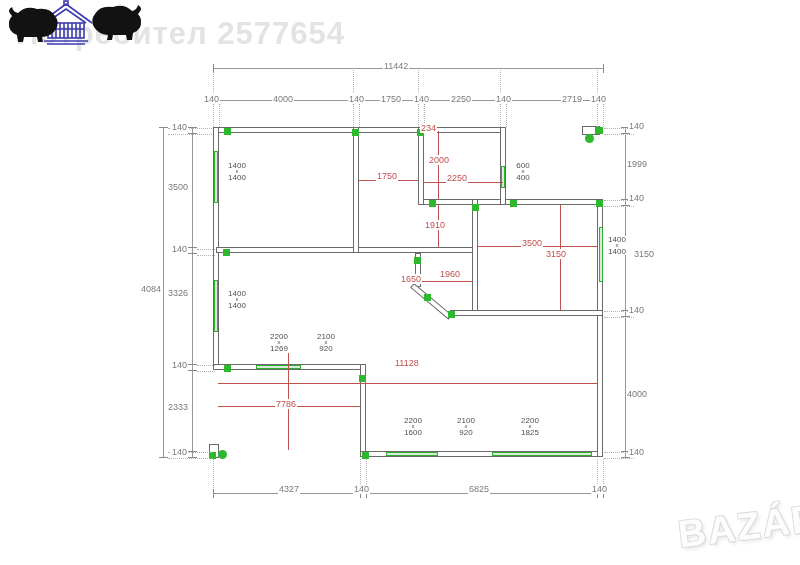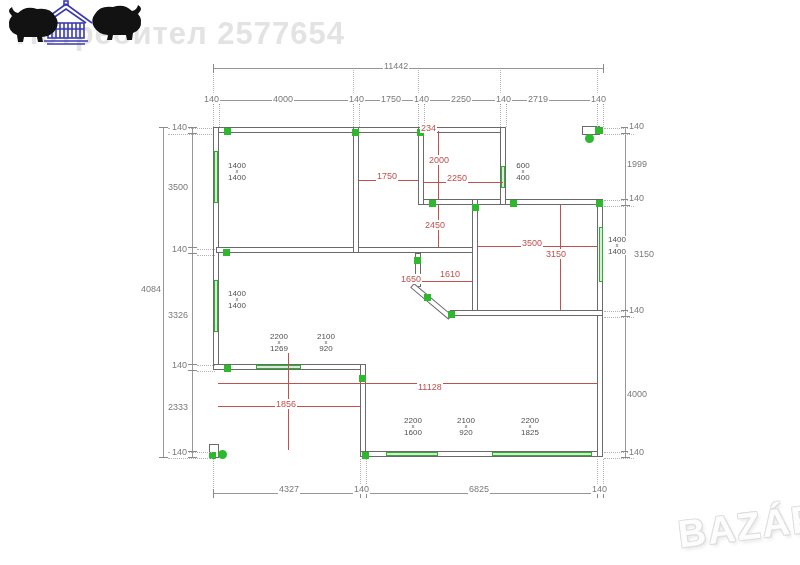--- a/index.html
+++ b/index.html
@@ -203,53 +203,53 @@
       <div class="tk" style="left: 621px; top: 451px; width: 9px; height: 1px;"></div>
       <div class="tk" style="left: 621px; top: 457px; width: 9px; height: 1px;"></div>
       <div class="lab" style="left: 383px; top: 61px;">11442</div>
       <div class="lab" style="left: 203px; top: 94px;">140</div>
       <div class="lab" style="left: 272px; top: 94px;">4000</div>
       <div class="lab" style="left: 348px; top: 94px;">140</div>
       <div class="lab" style="left: 380px; top: 94px;">1750</div>
       <div class="lab" style="left: 413px; top: 94px;">140</div>
       <div class="lab" style="left: 450px; top: 94px;">2250</div>
       <div class="lab" style="left: 495px; top: 94px;">140</div>
-      <div class="lab" style="left: 527px; top: 94px;">2719</div>
+      <div class="lab" style="left: 561px; top: 94px;">2719</div>
       <div class="lab" style="left: 590px; top: 94px;">140</div>
       <div class="lab" style="left: 140px; top: 284px;">4084</div>
       <div class="lab" style="left: 171px; top: 122px;">140</div>
       <div class="lab" style="left: 167px; top: 182px;">3500</div>
       <div class="lab" style="left: 171px; top: 244px;">140</div>
-      <div class="lab" style="left: 167px; top: 310px;">3326</div>
+      <div class="lab" style="left: 167px; top: 288px;">3326</div>
       <div class="lab" style="left: 171px; top: 360px;">140</div>
       <div class="lab" style="left: 167px; top: 402px;">2333</div>
       <div class="lab" style="left: 171px; top: 447px;">140</div>
       <div class="lab" style="left: 628px; top: 121px;">140</div>
       <div class="lab" style="left: 626px; top: 159px;">1999</div>
       <div class="lab" style="left: 628px; top: 193px;">140</div>
       <div class="lab" style="left: 633px; top: 249px;">3150</div>
       <div class="lab" style="left: 628px; top: 305px;">140</div>
       <div class="lab" style="left: 626px; top: 389px;">4000</div>
       <div class="lab" style="left: 628px; top: 447px;">140</div>
       <div class="lab" style="left: 278px; top: 484px;">4327</div>
       <div class="lab" style="left: 353px; top: 484px;">140</div>
       <div class="lab" style="left: 468px; top: 484px;">6825</div>
       <div class="lab" style="left: 591px; top: 484px;">140</div>
       <div class="lab r" style="left: 420px; top: 123px;">234</div>
       <div class="lab r" style="left: 428px; top: 155px;">2000</div>
       <div class="lab r" style="left: 376px; top: 171px;">1750</div>
       <div class="lab r" style="left: 446px; top: 173px;">2250</div>
-      <div class="lab r" style="left: 424px; top: 220px;">2450</div>
+      <div class="lab r" style="left: 424px; top: 220px;">1910</div>
       <div class="lab r" style="left: 400px; top: 274px;">1650</div>
-      <div class="lab r" style="left: 439px; top: 269px;">1610</div>
+      <div class="lab r" style="left: 439px; top: 269px;">1960</div>
       <div class="lab r" style="left: 521px; top: 238px;">3500</div>
       <div class="lab r" style="left: 545px; top: 249px;">3150</div>
       <div class="lab r" style="left: 270px; top: 343px;">1290</div>
-      <div class="lab r" style="left: 394px; top: 382px; margin-left: 23px;">11128</div>
-      <div class="lab r" style="left: 275px; top: 399px;">1856</div>
+      <div class="lab r" style="left: 394px; top: 358px;">11128</div>
+      <div class="lab r" style="left: 275px; top: 399px;">7786</div>
       <div class="ol" style="left: 224px; top: 162px;">
         <span style="display: block;">1400</span>
         <span class="xx">x</span>
         <span style="display: block;">1400</span>
       </div>
       <div class="ol" style="left: 224px; top: 290px;">
         <span style="display: block;">1400</span>
         <span class="xx">x</span>
         <span style="display: block;">1400</span>
       </div>

